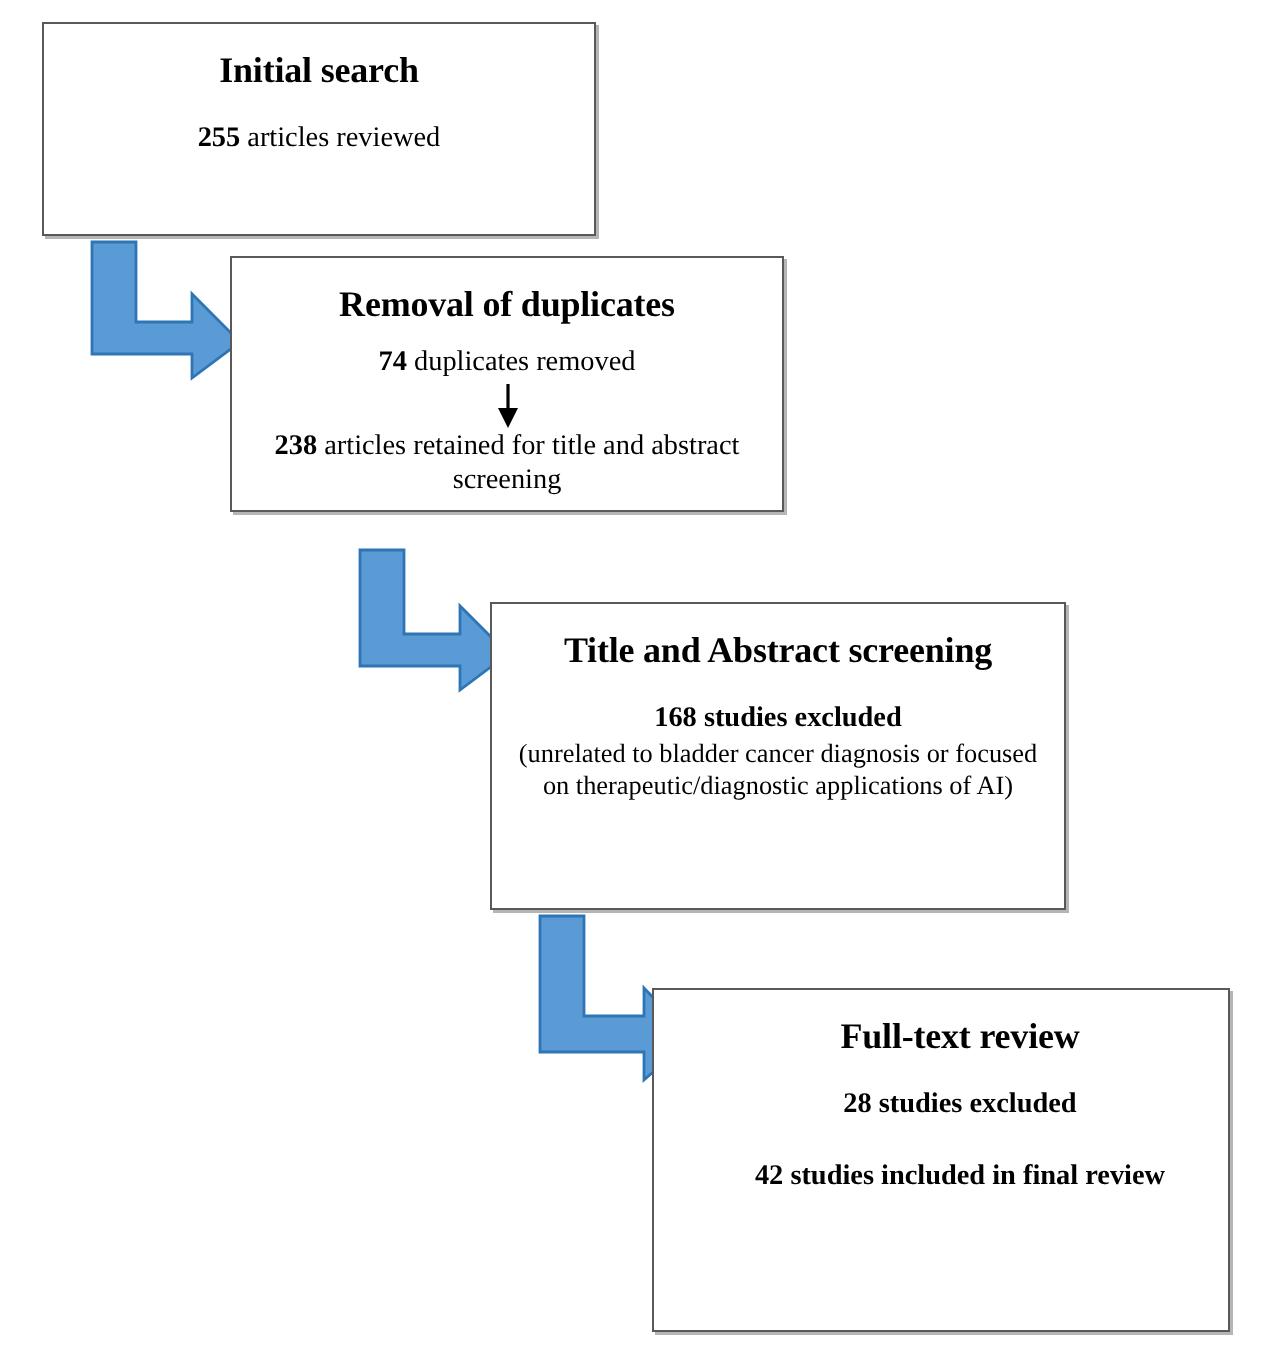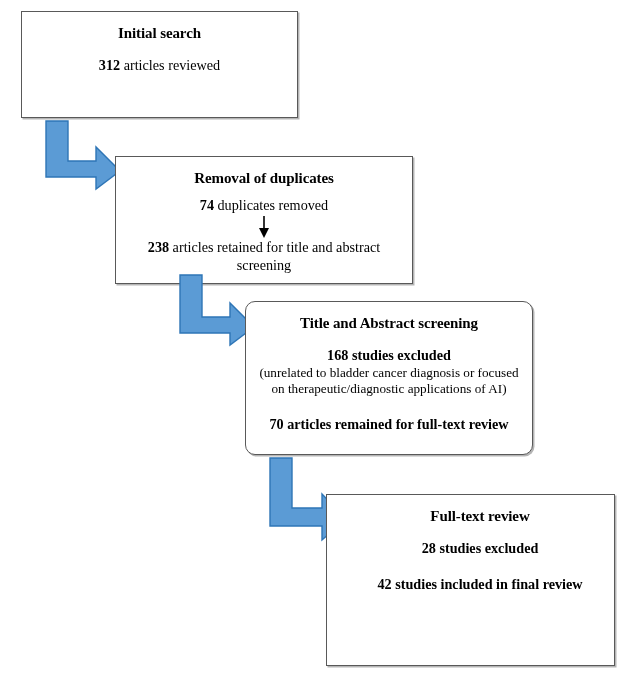--- a/index.html
+++ b/index.html
@@ -27,21 +27,21 @@
     box-sizing: border-box;
     background: #ffffff;
     border: 1.4px solid #595959;
     box-shadow: 1.5px 1.5px 0 rgba(120,120,120,0.55);
     padding: 8px 10px 6px 10px;
     text-align: center;
     line-height: 1.26;
   }
   .box-title {
     font-weight: bold;
-    font-size: 15px;
+    font-size: 18px;
     letter-spacing: -0.1px;
     margin: 4px 0 0 0;
   }
   .box-line {
     font-size: 14.2px;
     margin: 0;
   }
   .box-line.strong,
   .box-line b {
     font-weight: bold;
@@ -52,24 +52,24 @@
   }
   .spacer-sm { height: 9px; }
   .spacer-md { height: 14px; }
   .spacer-lg { height: 18px; }
 
   
   #box-initial-search {
     left: 21px; top: 11px; width: 277px; height: 107px;
   }
   #box-removal-duplicates {
-    left: 115px; top: 156px; width: 298px; height: 128px;
+    left: 115px; top: 128px; width: 277px; height: 128px;
   }
   #box-title-abstract {
-    left: 245px; top: 301px; width: 288px; height: 154px; border-radius: 10px;
+    left: 245px; top: 301px; width: 288px; height: 154px;
   }
   #box-full-text {
     left: 326px; top: 494px; width: 289px; height: 172px; padding-left: 29px;
   }
 
   
   .inner-arrow {
     display: block;
     margin: 1px auto 1px auto;
     width: 14px;
@@ -86,21 +86,21 @@
 </style>
 </head>
 <body>
 
 <div id="diagram">
 
   <div class="flow-box" id="box-initial-search">
     <div class="box-title">Initial search</div>
     <div class="spacer-md"></div>
     <div class="box-line">
-      <b>312</b><span> articles reviewed</span>
+      <b>255</b><span> articles reviewed</span>
     </div>
   </div>
 
   <svg class="elbow-arrow" id="connector-1" viewBox="0 0 78 72">
     <path d="M 2,2 L 24,2 L 24,42 L 52,42 L 52,28 L 76,52 L 52,70 L 52,58 L 2,58 Z" fill="#5B9BD5" stroke="#2E75B6" stroke-width="1.4" stroke-linejoin="miter"></path>
   </svg>
 
   <div class="flow-box" id="box-removal-duplicates">
     <div class="box-title">Removal of duplicates</div>
     <div class="spacer-sm"></div>
@@ -119,21 +119,20 @@
   <svg class="elbow-arrow" id="connector-2" viewBox="0 0 78 74">
     <path d="M 2,2 L 24,2 L 24,44 L 52,44 L 52,30 L 76,54 L 52,72 L 52,60 L 2,60 Z" fill="#5B9BD5" stroke="#2E75B6" stroke-width="1.4" stroke-linejoin="miter"></path>
   </svg>
 
   <div class="flow-box" id="box-title-abstract">
     <div class="box-title">Title and Abstract screening</div>
     <div class="spacer-md"></div>
     <div class="box-line strong">168 studies excluded</div>
     <div class="box-line small">(unrelated to bladder cancer diagnosis or focused on therapeutic/diagnostic applications of AI)</div>
     <div class="spacer-lg"></div>
-    <div class="box-line strong">70 articles remained for full-text review</div>
   </div>
 
   <svg class="elbow-arrow" id="connector-3" viewBox="0 0 80 86">
     <path d="M 2,2 L 24,2 L 24,52 L 54,52 L 54,38 L 78,63 L 54,84 L 54,70 L 2,70 Z" fill="#5B9BD5" stroke="#2E75B6" stroke-width="1.4" stroke-linejoin="miter"></path>
   </svg>
 
   <div class="flow-box" id="box-full-text">
     <div class="box-title">Full-text review</div>
     <div class="spacer-md"></div>
     <div class="box-line strong">28 studies excluded</div>

